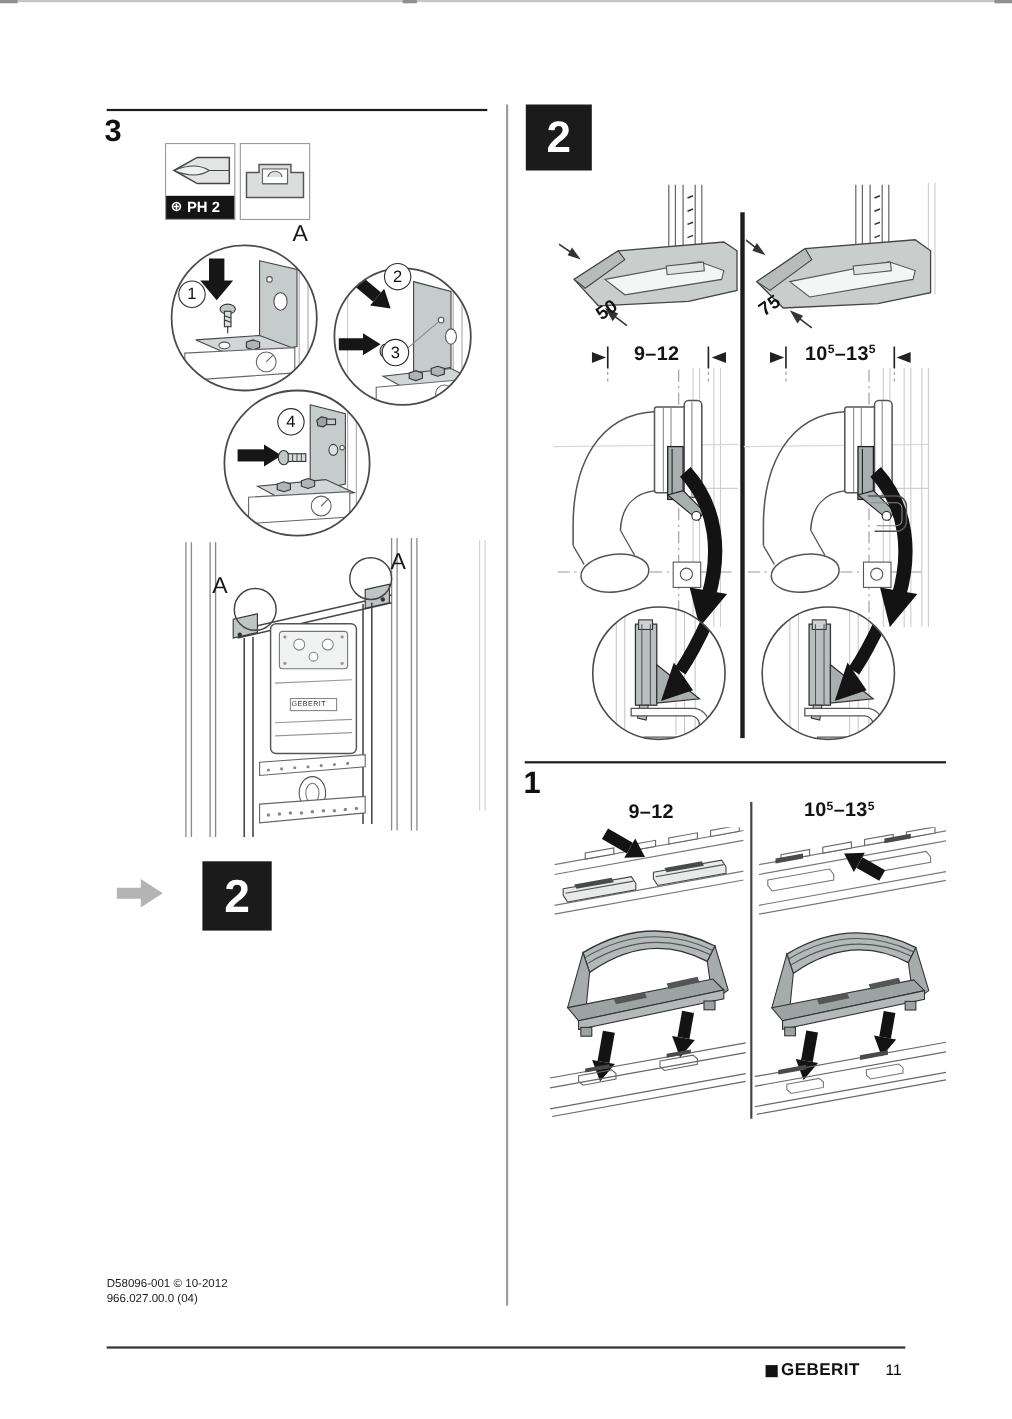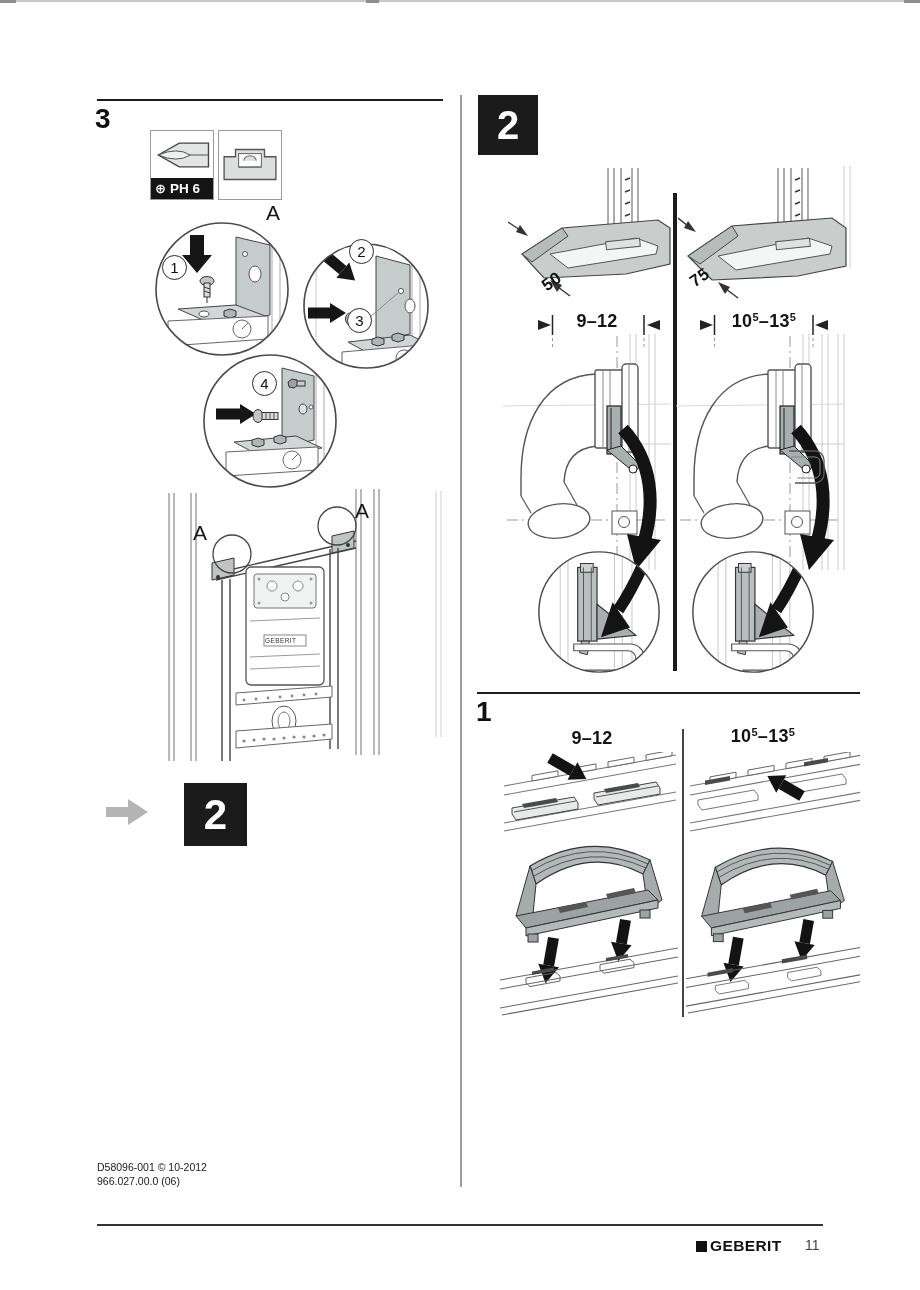--- a/index.html
+++ b/index.html
@@ -14,21 +14,21 @@
   .dim-text{position:absolute;text-align:center;font-weight:bold;font-size:18px;color:#131313;letter-spacing:.3px;z-index:4}
   .sup{font-size:11px;position:relative;top:-6px}
   .rot35{transform:rotate(-35deg)}
   .toolbox{position:absolute;width:64px;height:70px;border:1.2px solid #9a9a9a;background:#fff;display:flex;flex-direction:column}
   .tool-draw{flex:1;display:flex;align-items:center;justify-content:center}
   .tool-label{height:21px;background:#141414;color:#fff;display:flex;align-items:center;gap:4px;padding:0 4px;font-size:13.5px;font-weight:bold}
   .footer-text{position:absolute;font-size:10.5px;line-height:13.5px;color:#1a1a1a}
   .brand{position:absolute;display:flex;align-items:center;gap:3px}
   .brand-square{width:11px;height:11px;background:#111}
   .brand-text{font-weight:bold;font-size:15.5px;letter-spacing:.4px;color:#111}
-  .page-num{position:absolute;font-size:14px;color:#404040}
+  .page-num{position:absolute;font-size:14px;color:#000000}
   .vline{position:absolute;background:#9d9d9d}
   .frame-brand{position:absolute;font-size:6.5px;letter-spacing:.4px;color:#333;z-index:5}
   .top-edge{position:absolute;left:0;top:0;width:920px;height:2px;background:#c6c6c6}
   .edge-mark{position:absolute;top:0;height:3px;background:#8f8f8f}
 </style>
 </head>
 <body>
 
 <svg width="0" height="0" style="position:absolute" aria-hidden="true">
   <defs>
@@ -127,21 +127,21 @@
 <div class="toolbox" style="left:150px;top:130px">
   <div class="tool-draw">
     <svg width="58" height="42" viewBox="0 0 62 46">
       <path d="M5,23 L28,10 L60,10 L60,36 L28,36 Z" fill="#e3e5e5" stroke="#444" stroke-width="1.5"></path>
       <path d="M5,23 Q26,14 40,23 Q26,32 5,23 Z" fill="#eff1f1" stroke="#444" stroke-width="1"></path>
       <line x1="40" y1="23" x2="60" y2="23" stroke="#444" stroke-width="1"></line>
     </svg>
   </div>
   <div class="tool-label">
     <span style="font-size:13px;font-family:'DejaVu Sans',sans-serif">⊕</span>
-    <span>PH 6</span>
+    <span>PH 2</span>
   </div>
 </div>
 <div class="toolbox" style="left:218px;top:130px">
   <div class="tool-draw">
     <svg width="58" height="60" viewBox="0 0 56 56">
       <path d="M3,20 L14,20 L14,13 L42,13 L42,20 L53,20 L53,42 L3,42 Z" fill="#dcdedd" stroke="#555" stroke-width="1.3"></path>
       <rect x="17" y="17" width="22" height="13" fill="#fff" stroke="#666"></rect>
       <path d="M22,24 a6,5 0 0 1 12,0" fill="#dcdedd" stroke="#666"></path>
       <line x1="17" y1="30" x2="39" y2="30" stroke="#666"></line>
     </svg>
@@ -529,19 +529,19 @@
   </g>
   <g fill="none" stroke="#777">
     <polygon points="30,155 60,149.6 64,153 64,158 34,163.6 30,160"></polygon>
     <polygon points="104,141.6 134,136.2 138,139.6 138,144.6 108,150.2 104,146.6"></polygon>
   </g>
 </svg>
 
 <div class="rule" style="left:97px;top:1224px;width:726px;height:1.5px;background:#333"></div>
 <div class="footer-text" style="left:97px;top:1161px">
   <div>D58096-001 © 10-2012</div>
-  <div>966.027.00.0 (06)</div>
+  <div>966.027.00.0 (04)</div>
 </div>
 <div class="brand" style="left:696px;top:1237px">
   <div class="brand-square"></div>
   <span class="brand-text">GEBERIT</span>
 </div>
 <span class="page-num" style="left:805px;top:1237px">11</span>
 
 </body></html>

